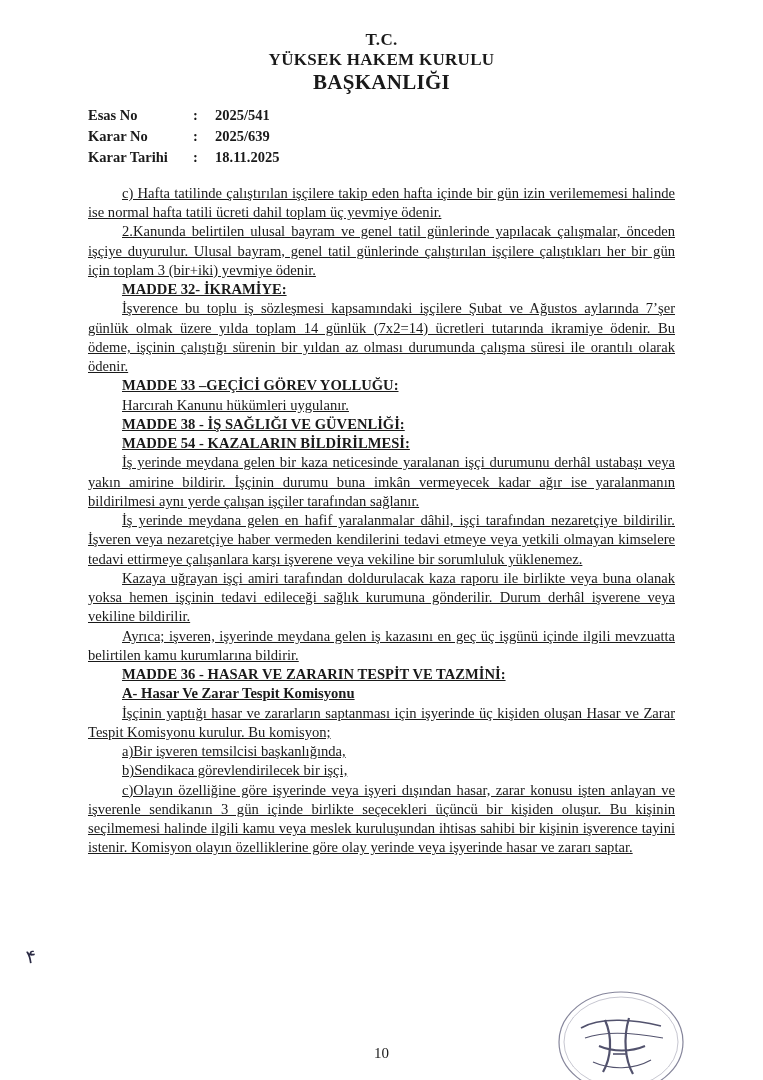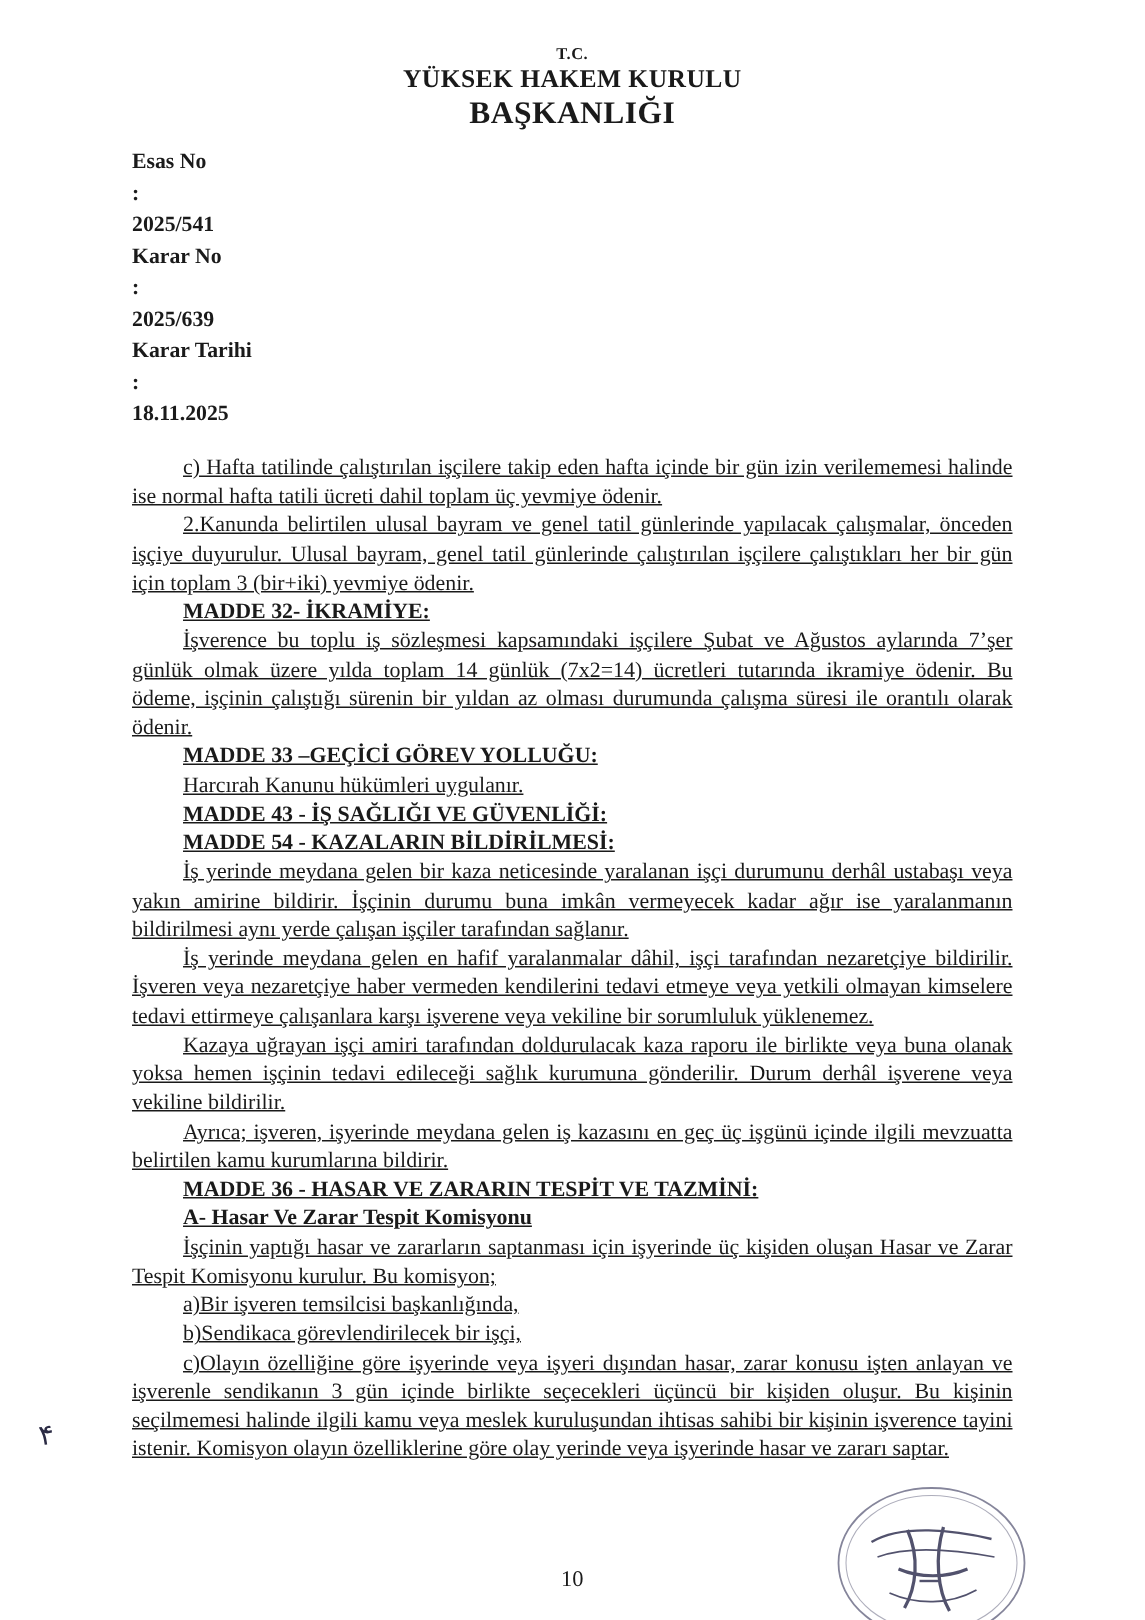--- a/index.html
+++ b/index.html
@@ -26,34 +26,33 @@
   
   .doc-header {
     text-align: center;
     margin-top: 30px;
     line-height: 1.18;
   }
   .doc-header .line {
     font-weight: bold;
     letter-spacing: 0.3px;
   }
-  .hdr-tc { font-size: 11px; }
+  .hdr-tc { font-size: 17px; }
   .hdr-kurul { font-size: 17px; }
   .hdr-baskanlik { font-size: 21px; }
 
   
   .meta {
     margin: 10px 0 0 88px;
     font-size: 14.5px;
     font-weight: bold;
     line-height: 1.45;
   }
   .meta-row {
     display: flex;
-    flex-direction: column;
   }
   .meta-label {
     width: 105px;
     white-space: nowrap;
   }
   .meta-colon {
     width: 22px;
   }
   .meta-value {
     white-space: nowrap;
@@ -144,21 +143,21 @@
 
     <p>c) Hafta tatilinde çalıştırılan işçilere takip eden hafta içinde bir gün izin verilememesi halinde ise normal hafta tatili ücreti dahil toplam üç yevmiye ödenir.</p>
     <p>2.Kanunda belirtilen ulusal bayram ve genel tatil günlerinde yapılacak çalışmalar, önceden işçiye duyurulur. Ulusal bayram, genel tatil günlerinde çalıştırılan işçilere çalıştıkları her bir gün için toplam 3 (bir+iki) yevmiye ödenir.</p>
 
     <p class="section-head">MADDE 32- İKRAMİYE:</p>
     <p>İşverence bu toplu iş sözleşmesi kapsamındaki işçilere Şubat ve Ağustos aylarında 7’şer günlük olmak üzere yılda toplam 14 günlük (7x2=14) ücretleri tutarında ikramiye ödenir. Bu ödeme, işçinin çalıştığı sürenin bir yıldan az olması durumunda çalışma süresi ile orantılı olarak ödenir.</p>
 
     <p class="section-head">MADDE 33 –GEÇİCİ GÖREV YOLLUĞU:</p>
     <p class="gap-xs">Harcırah Kanunu hükümleri uygulanır.</p>
 
-    <p class="section-head">MADDE 43 - İŞ SAĞLIĞI VE GÜVENLİĞİ:</p>
+    <p class="section-head">MADDE 38 - İŞ SAĞLIĞI VE GÜVENLİĞİ:</p>
 
     <p class="section-head">MADDE 54 - KAZALARIN BİLDİRİLMESİ:</p>
     <p>İş yerinde meydana gelen bir kaza neticesinde yaralanan işçi durumunu derhâl ustabaşı veya yakın amirine bildirir. İşçinin durumu buna imkân vermeyecek kadar ağır ise yaralanmanın bildirilmesi aynı yerde çalışan işçiler tarafından sağlanır.</p>
     <p class="gap-xs">İş yerinde meydana gelen en hafif yaralanmalar dâhil, işçi tarafından nezaretçiye bildirilir. İşveren veya nezaretçiye haber vermeden kendilerini tedavi etmeye veya yetkili olmayan kimselere tedavi ettirmeye çalışanlara karşı işverene veya vekiline bir sorumluluk yüklenemez.</p>
     <p class="gap-xs">Kazaya uğrayan işçi amiri tarafından doldurulacak kaza raporu ile birlikte veya buna olanak yoksa hemen işçinin tedavi edileceği sağlık kurumuna gönderilir. Durum derhâl işverene veya vekiline bildirilir.</p>
     <p class="gap-xs">Ayrıca; işveren, işyerinde meydana gelen iş kazasını en geç üç işgünü içinde ilgili mevzuatta belirtilen kamu kurumlarına bildirir.</p>
 
     <p class="section-head">MADDE 36 -  HASAR VE ZARARIN TESPİT VE TAZMİNİ:</p>
     <p class="sub-head">A- Hasar Ve Zarar Tespit Komisyonu</p>
     <p>İşçinin yaptığı hasar ve zararların saptanması için işyerinde üç kişiden oluşan Hasar ve Zarar Tespit Komisyonu kurulur. Bu komisyon;</p>

